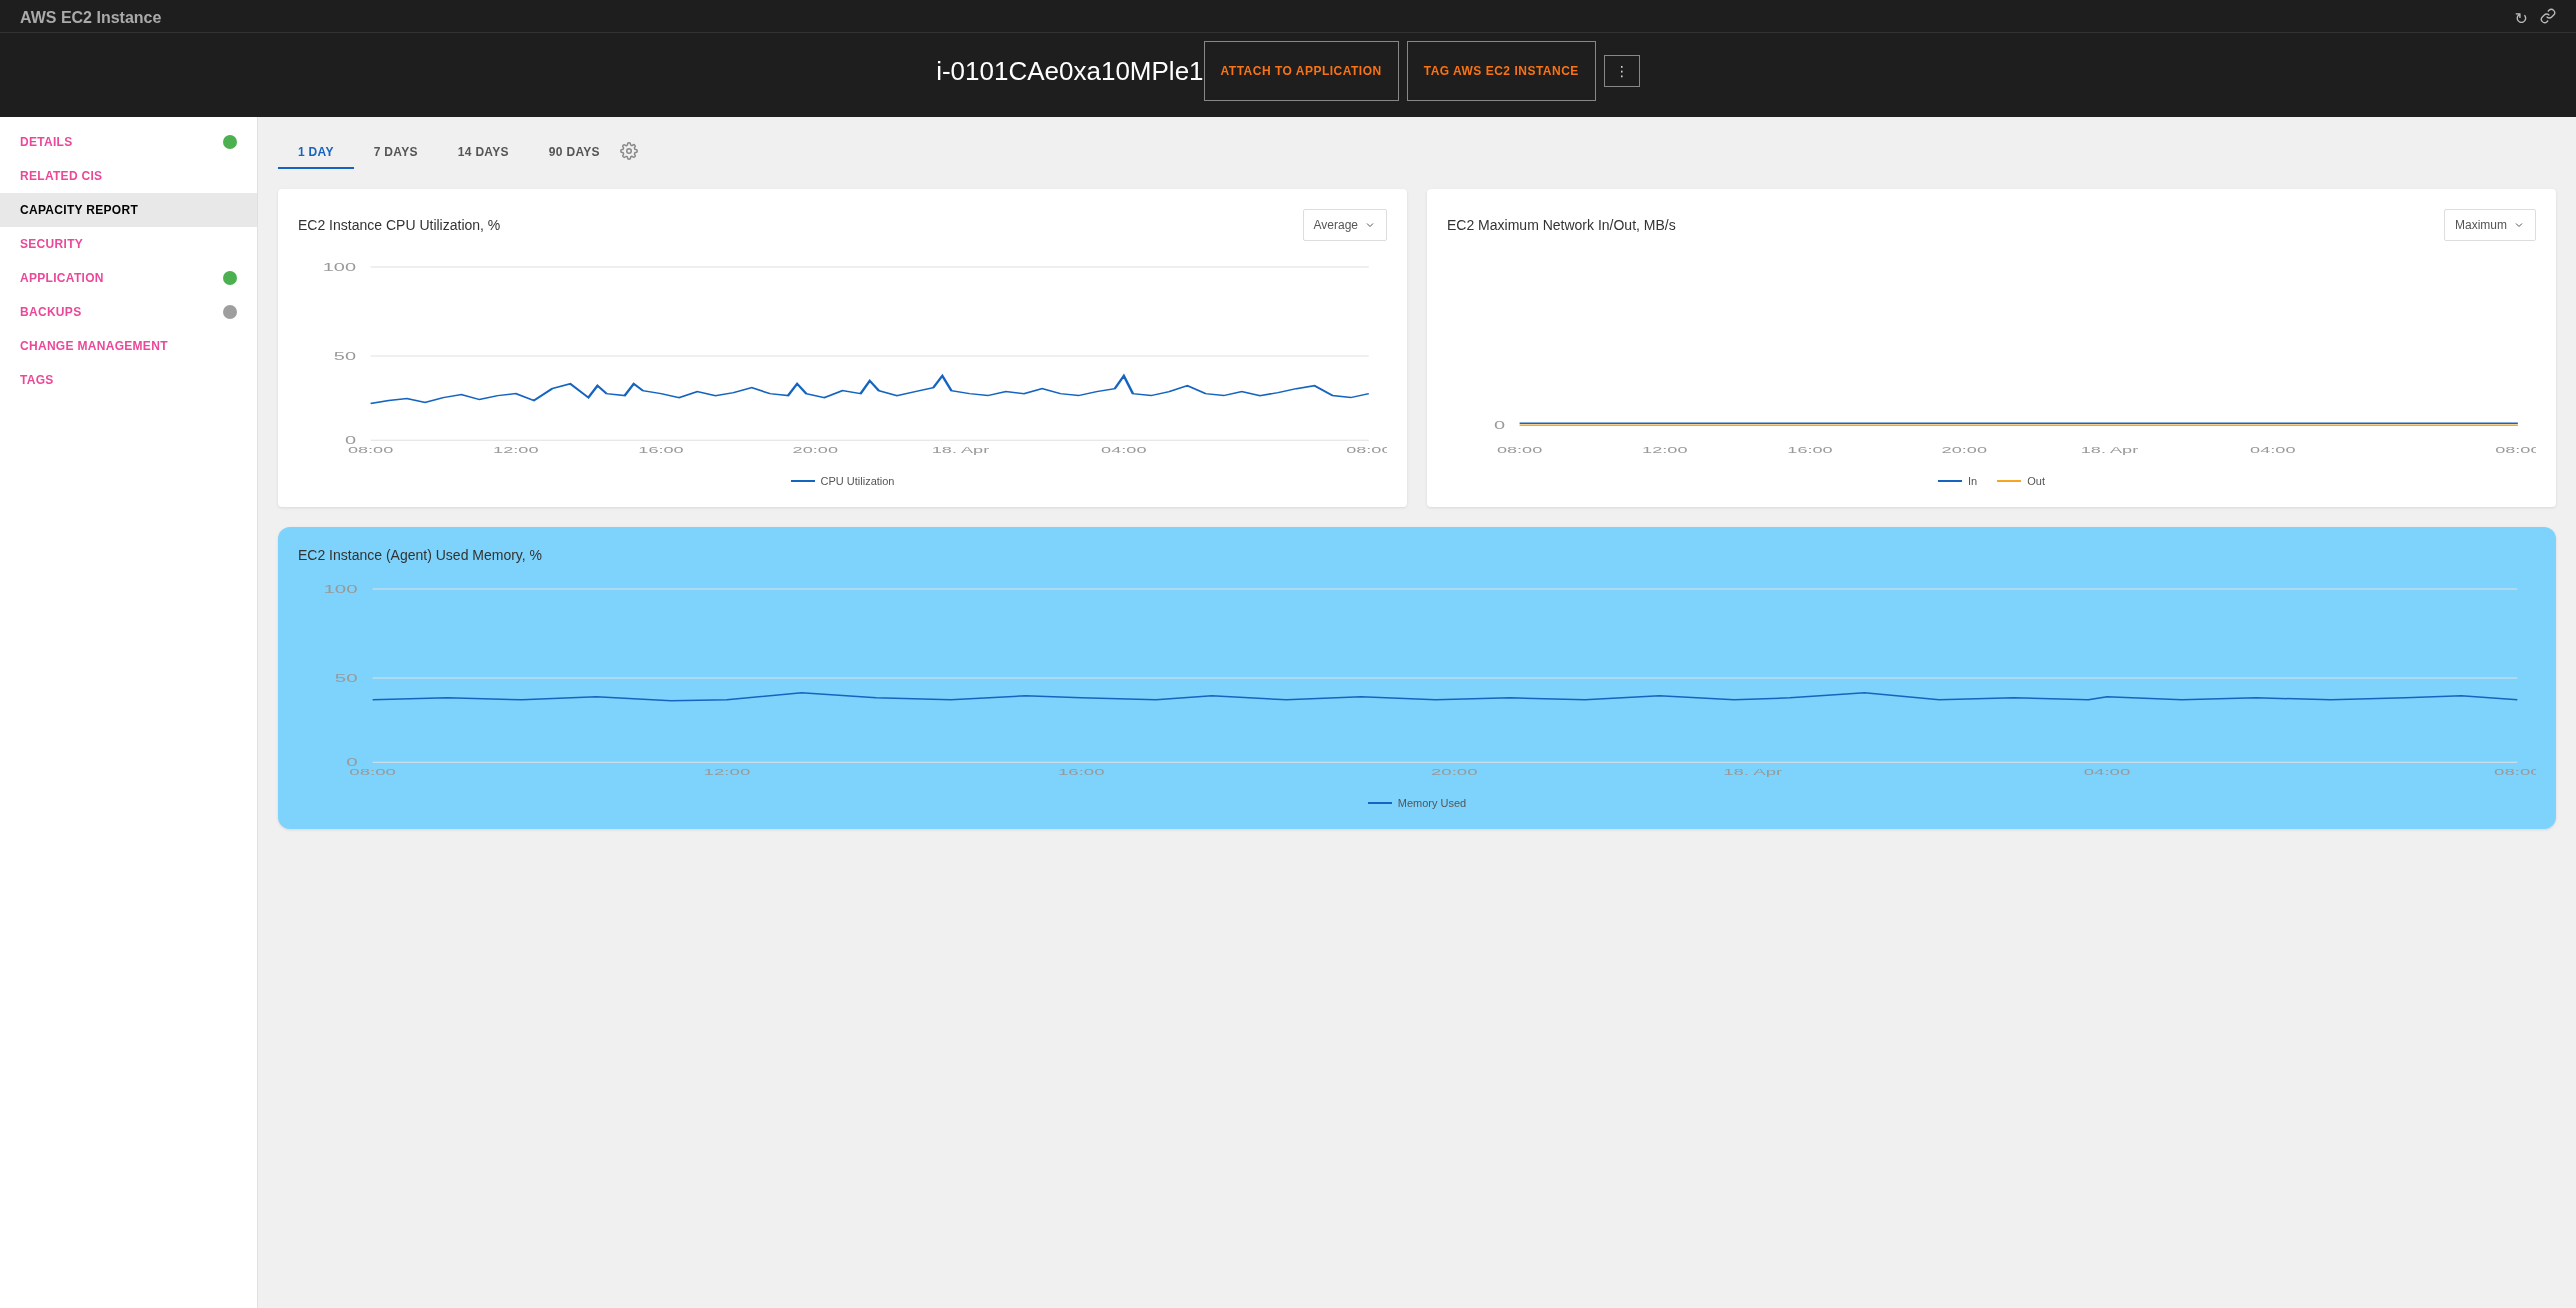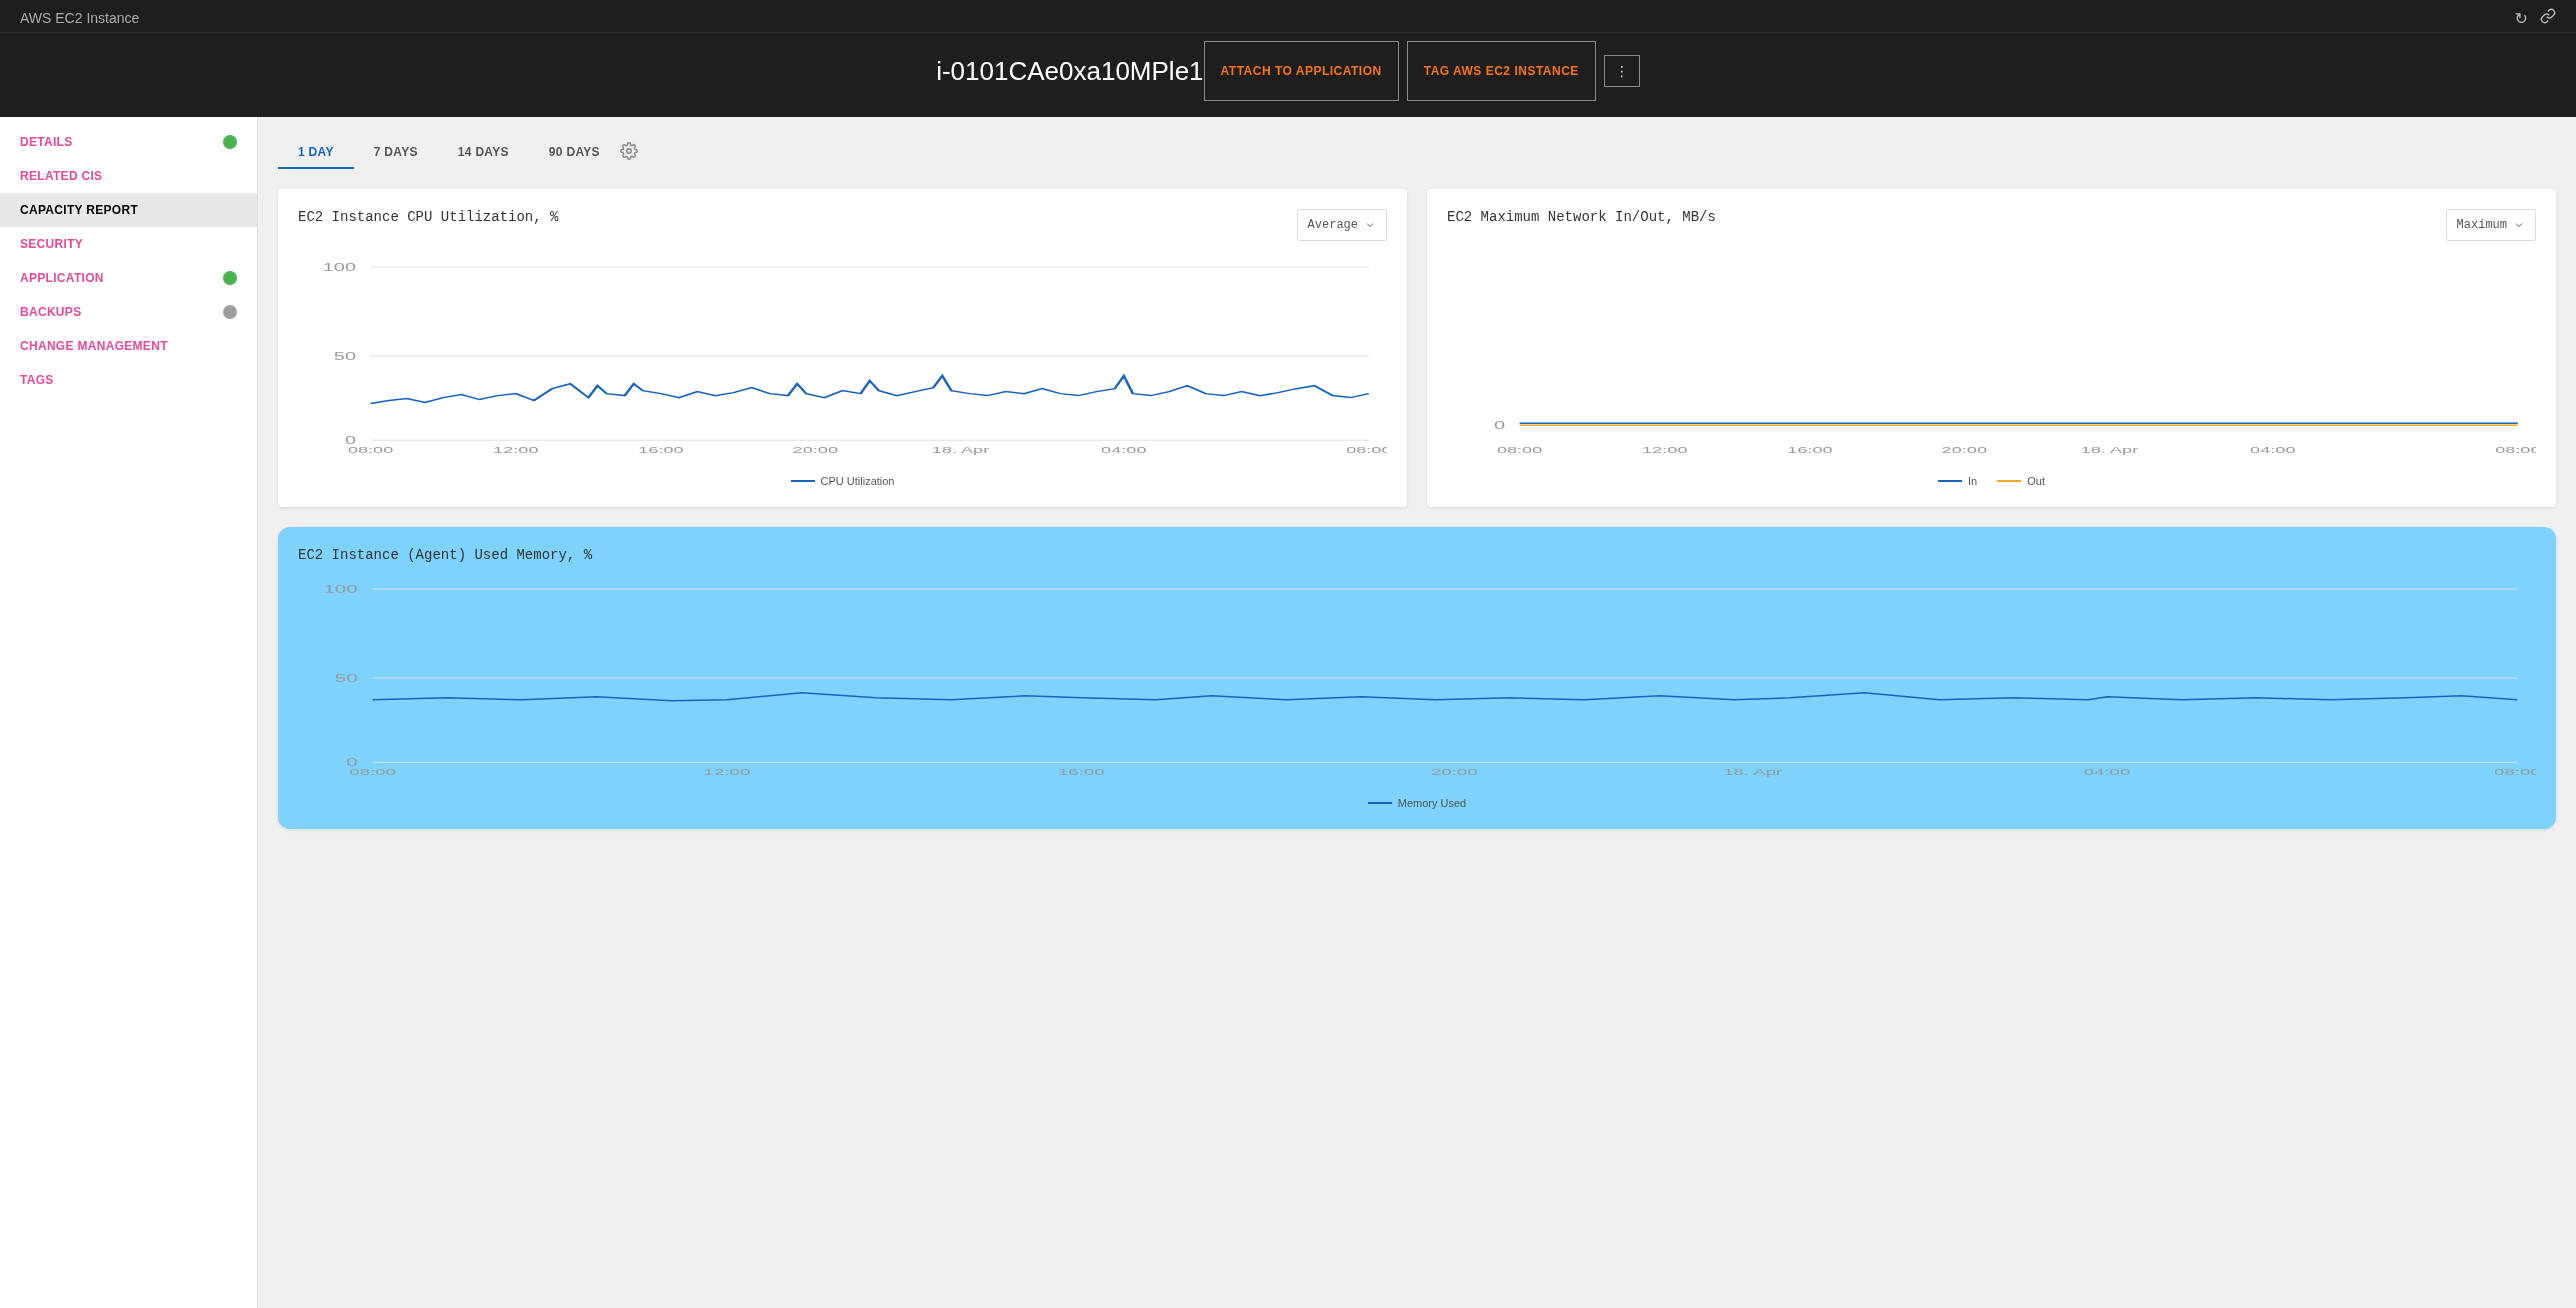--- a/index.html
+++ b/index.html
@@ -12,22 +12,22 @@
     }
     .header-top {
       display: flex;
       align-items: center;
       justify-content: space-between;
       padding: 8px 20px 4px;
       border-bottom: 1px solid #333;
     }
     .app-label {
       color: #aaa;
-      font-size: 14px;
-      font-weight: 400;
+      font-size: 16px;
+      font-weight: 700;
     }
     .header-icons {
       display: flex;
       gap: 12px;
       align-items: center;
     }
     .header-icon {
       color: #bbb;
       font-size: 16px;
       cursor: pointer;
@@ -163,23 +163,22 @@
     }
     .chart-card-full {
       background: #7dd3fc;
       border-radius: 12px;
       padding: 20px;
       box-shadow: 0 1px 3px rgba(0,0,0,0.1);
     }
     .chart-header {
       display: flex;
       justify-content: space-between;
-      align-items: flex-start;
+      align-items: center;
       margin-bottom: 16px;
-      font-family: Liberation Mono, monospace;
     }
     .chart-title {
       font-size: 14px;
       color: #333;
       font-weight: 400;
     }
     .chart-dropdown {
       display: flex;
       align-items: center;
       gap: 6px;

